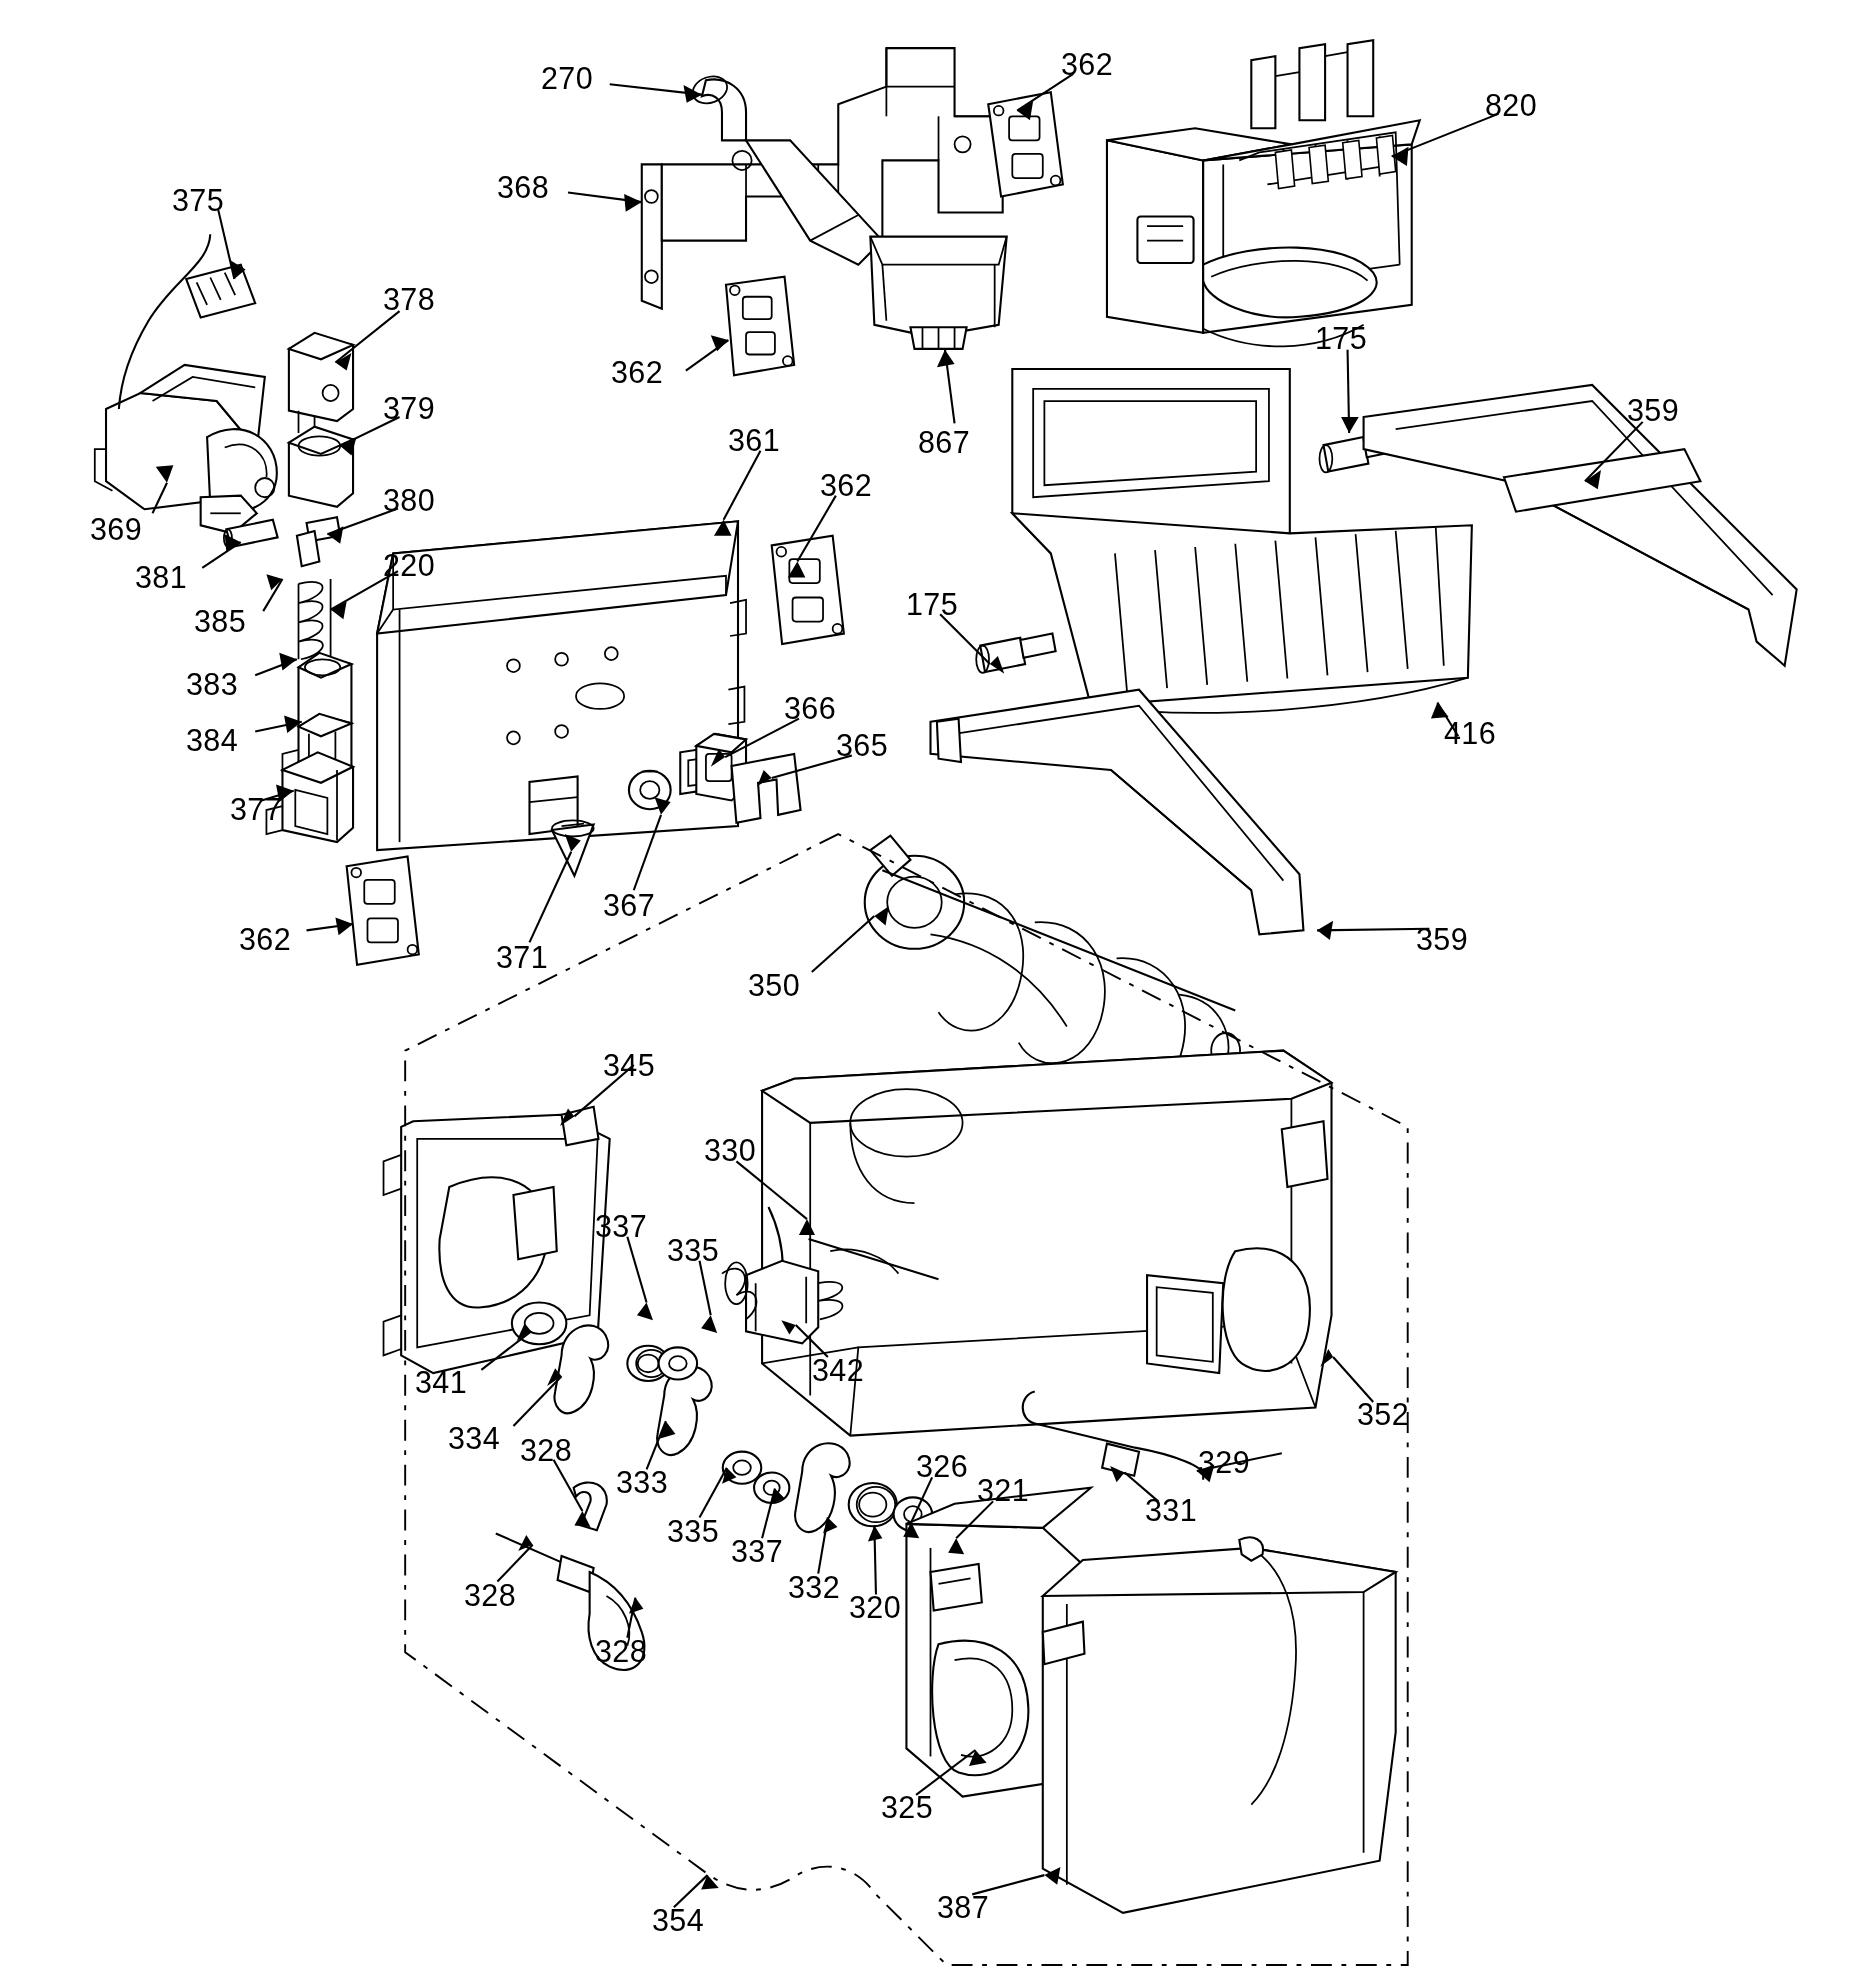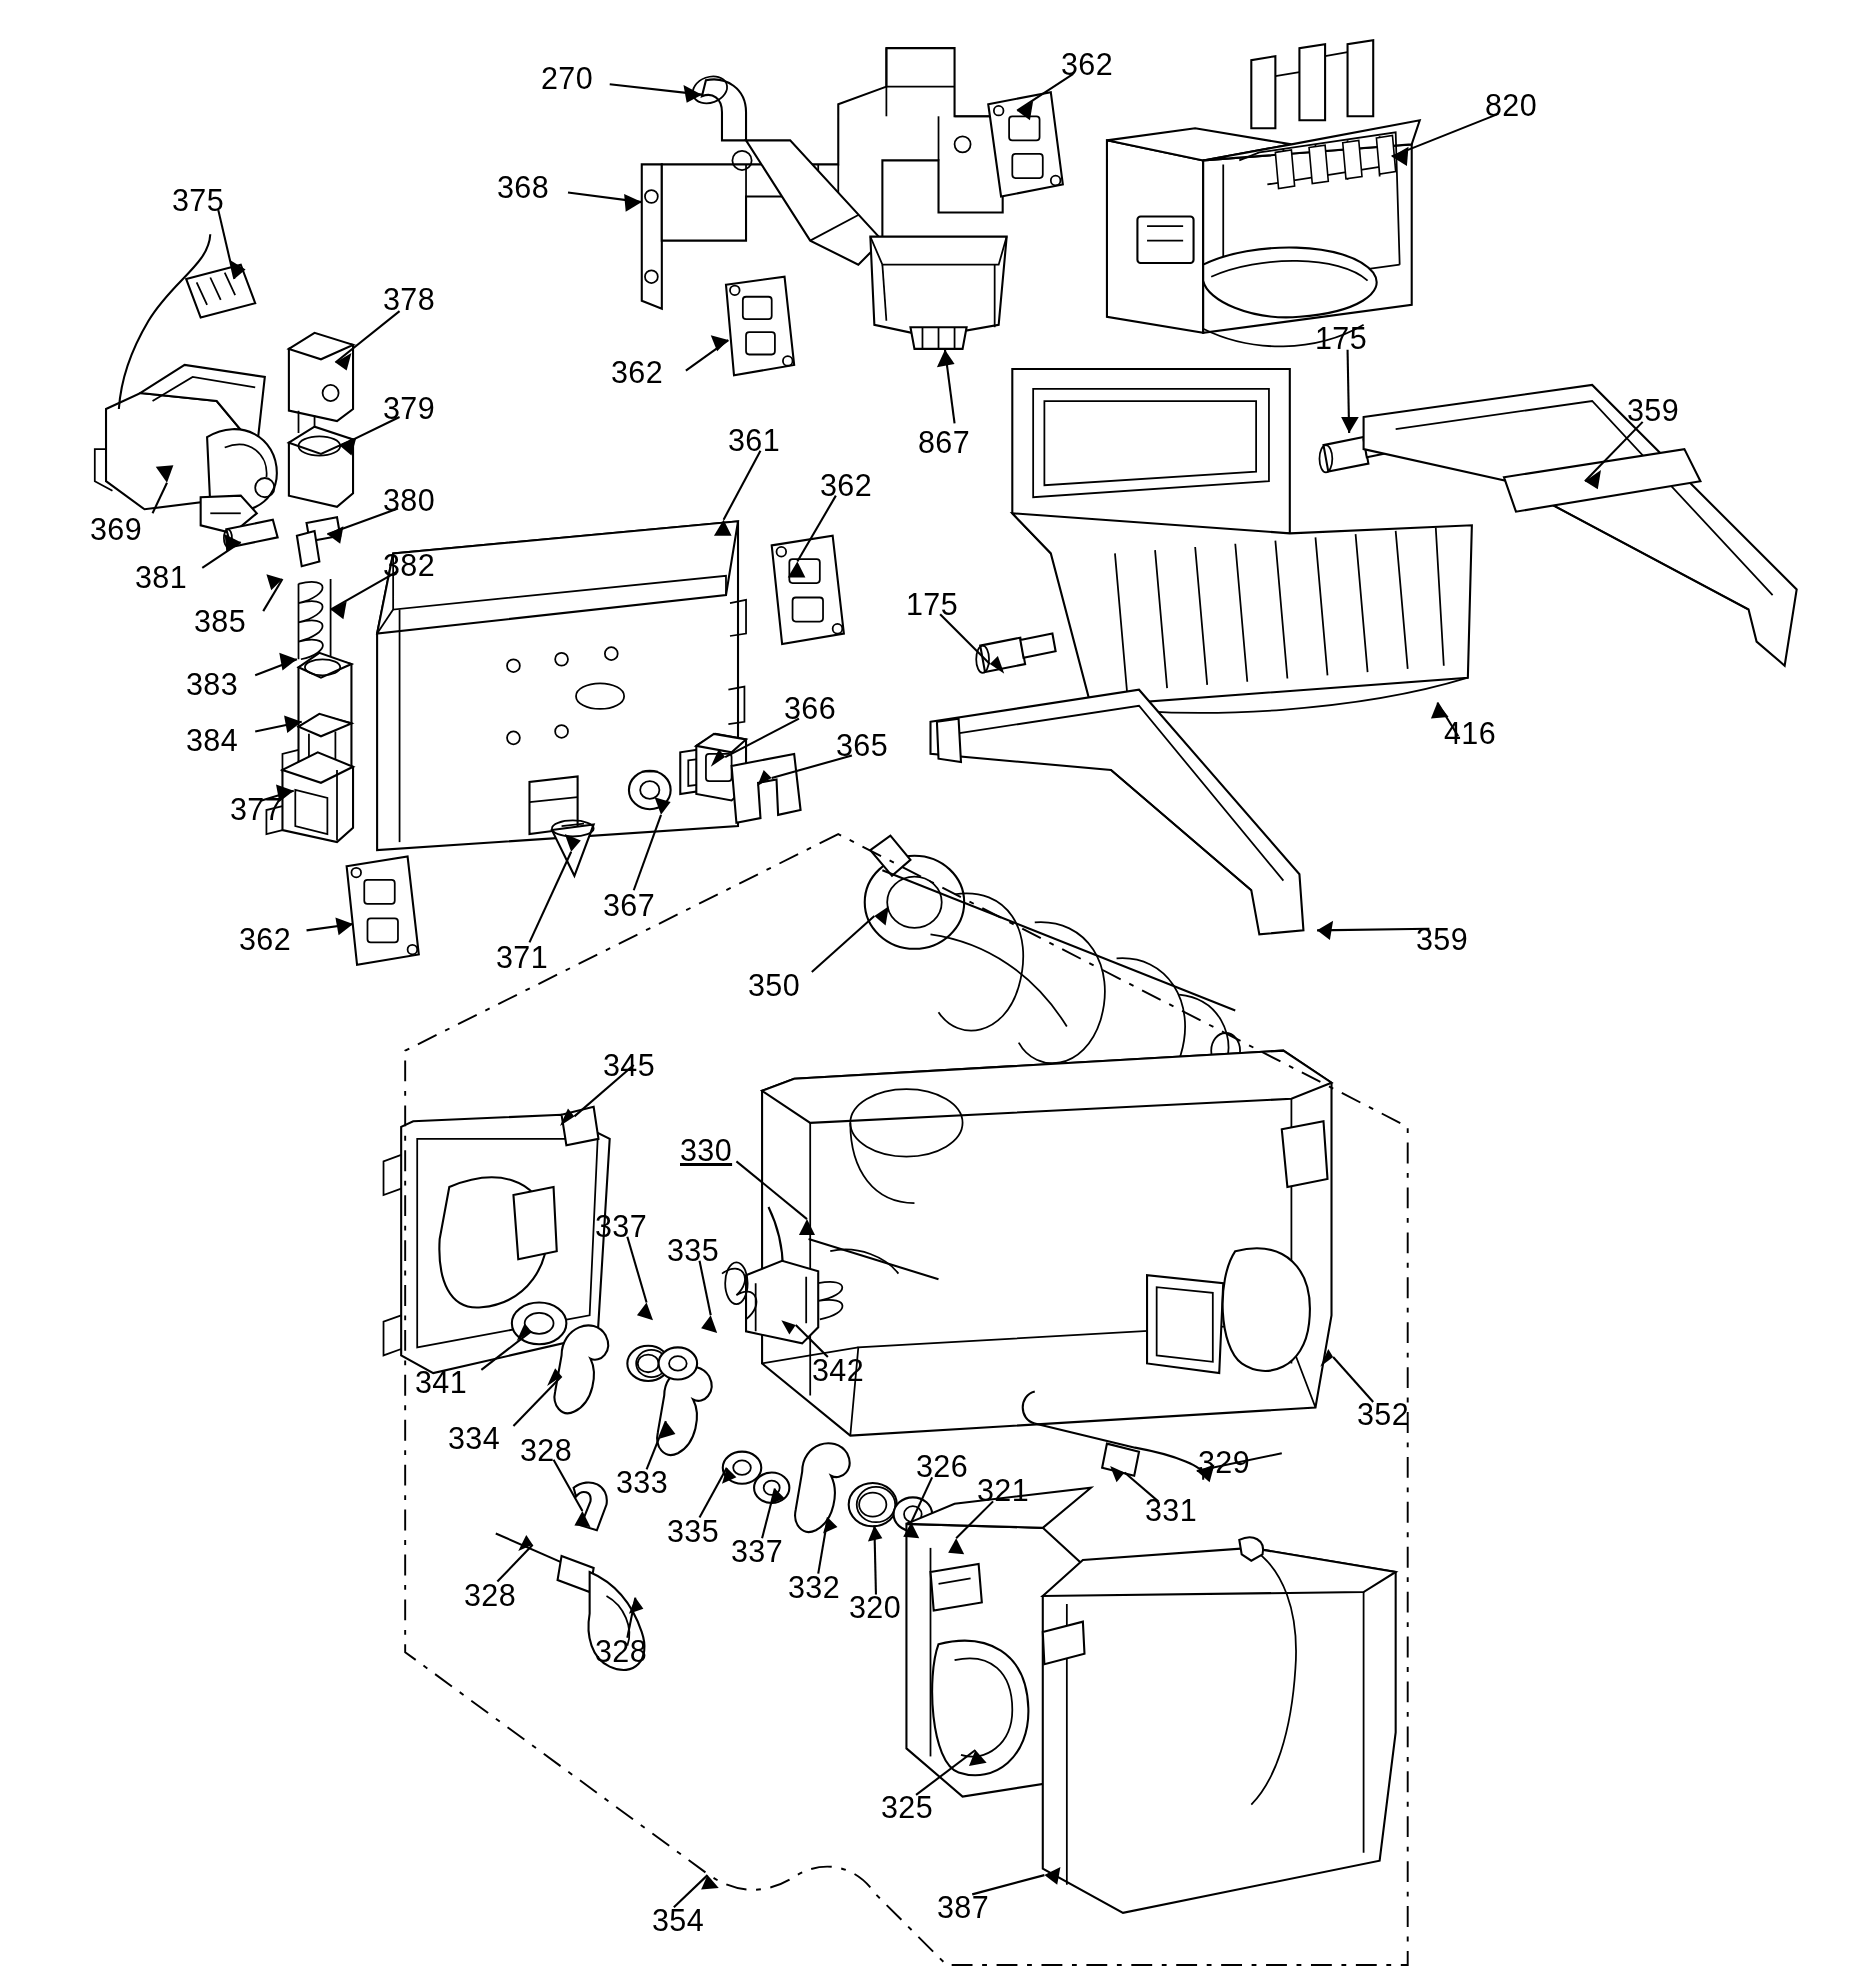--- a/index.html
+++ b/index.html
@@ -498,36 +498,36 @@
   <div class="callout" style="left:611px;top:355px;">362</div>
   <div class="callout" style="left:383px;top:391px;">379</div>
   <div class="callout" style="left:918px;top:425px;">867</div>
   <div class="callout" style="left:1315px;top:321px;">175</div>
   <div class="callout" style="left:1627px;top:393px;">359</div>
   <div class="callout" style="left:90px;top:512px;">369</div>
   <div class="callout" style="left:383px;top:483px;">380</div>
   <div class="callout" style="left:728px;top:423px;">361</div>
   <div class="callout" style="left:820px;top:468px;">362</div>
   <div class="callout" style="left:135px;top:560px;">381</div>
-  <div class="callout" style="left:383px;top:548px;">382</div>
+  <div class="callout" style="left:383px;top:548px;">220</div>
   <div class="callout" style="left:194px;top:604px;">385</div>
   <div class="callout" style="left:906px;top:587px;">175</div>
   <div class="callout" style="left:186px;top:667px;">383</div>
   <div class="callout" style="left:186px;top:723px;">384</div>
   <div class="callout" style="left:784px;top:691px;">366</div>
   <div class="callout" style="left:836px;top:728px;">365</div>
   <div class="callout" style="left:194px;top:792px;margin-left:36px;">377</div>
   <div class="callout" style="left:1444px;top:716px;">416</div>
   <div class="callout" style="left:603px;top:888px;">367</div>
   <div class="callout" style="left:239px;top:922px;">362</div>
   <div class="callout" style="left:496px;top:940px;">371</div>
   <div class="callout" style="left:1416px;top:922px;">359</div>
   <div class="callout" style="left:748px;top:968px;">350</div>
   <div class="callout" style="left:603px;top:1036px;margin-top:12px;">345</div>
-  <div class="callout" style="left:680px;top:1133px;text-decoration:underline;">330</div>
+  <div class="callout" style="left:704px;top:1133px;">330</div>
   <div class="callout" style="left:595px;top:1209px;">337</div>
   <div class="callout" style="left:667px;top:1233px;">335</div>
   <div class="callout" style="left:415px;top:1365px;">341</div>
   <div class="callout" style="left:812px;top:1353px;">342</div>
   <div class="callout" style="left:1357px;top:1397px;">352</div>
   <div class="callout" style="left:448px;top:1421px;">334</div>
   <div class="callout" style="left:616px;top:1465px;">333</div>
   <div class="callout" style="left:520px;top:1433px;">328</div>
   <div class="callout" style="left:916px;top:1449px;">326</div>
   <div class="callout" style="left:1198px;top:1445px;">329</div>

